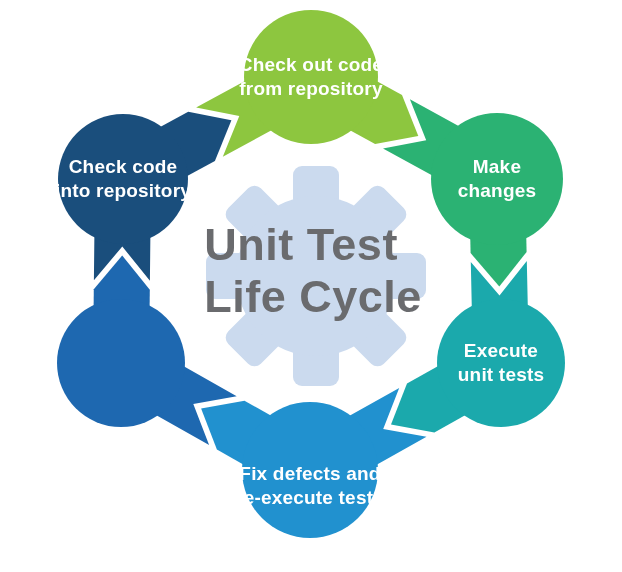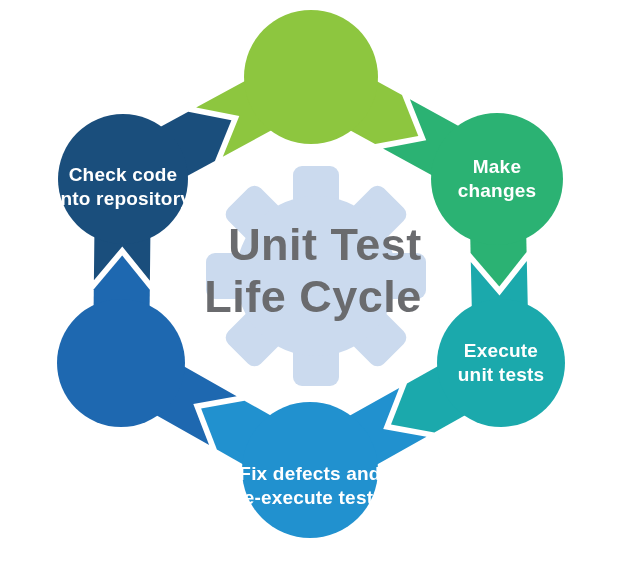--- a/index.html
+++ b/index.html
@@ -33,21 +33,21 @@
     white-space: pre-line;
     letter-spacing: 0.2px;
     pointer-events: none;
   }
   .center-title {
     position: absolute;
     transform: translate(-50%, -50%);
     font-weight: 800;
     font-size: 45px;
     line-height: 1.16;
-    text-align: right;
+    text-align: left;
     white-space: pre-line;
     letter-spacing: 0.5px;
     pointer-events: none;
   }
 </style>
 </head>
 <body>
 
 <div class="diagram" style="background: rgb(255, 255, 255);">
   <svg id="diagram-canvas" viewBox="0 0 622 572" aria-hidden="true">
@@ -81,24 +81,26 @@
     <g id="circles">
         <circle cx="311" cy="77" r="67" fill="#8DC63F"></circle>
         <circle cx="497" cy="179" r="66" fill="#2BB273"></circle>
         <circle cx="501" cy="363" r="64" fill="#1BA9AC"></circle>
         <circle cx="310" cy="470" r="68" fill="#2191CF"></circle>
         <circle cx="121" cy="363" r="64" fill="#1E68B0"></circle>
         <circle cx="123" cy="179" r="65" fill="#1A4E7C"></circle>
       </g>
   </svg>
 
+  <div class="stage-label" style="left: 311px; top: 77px; color: rgb(255, 255, 255);">Check out code
+from repository</div>
   <div class="stage-label" style="left: 501px; top: 363px; color: rgb(255, 255, 255);">Execute
 unit tests</div>
   <div class="stage-label" style="left: 497px; top: 179px; color: rgb(255, 255, 255);">Make
 changes</div>
   <div class="stage-label" style="left: 310px; top: 470px; color: rgb(255, 255, 255); margin-top: 16px;">Fix defects and
 re-execute tests</div>
-  <div class="stage-label" style="left: 123px; top: 187px; color: rgb(255, 255, 255);">Check code
+  <div class="stage-label" style="left: 123px; top: 179px; color: rgb(255, 255, 255);">Check code
 into repository</div>
 
   <div class="center-title" style="left: 313px; top: 271px; color: rgb(106, 107, 110);">Unit Test
 Life Cycle</div>
 </div>
 
 </body></html>

